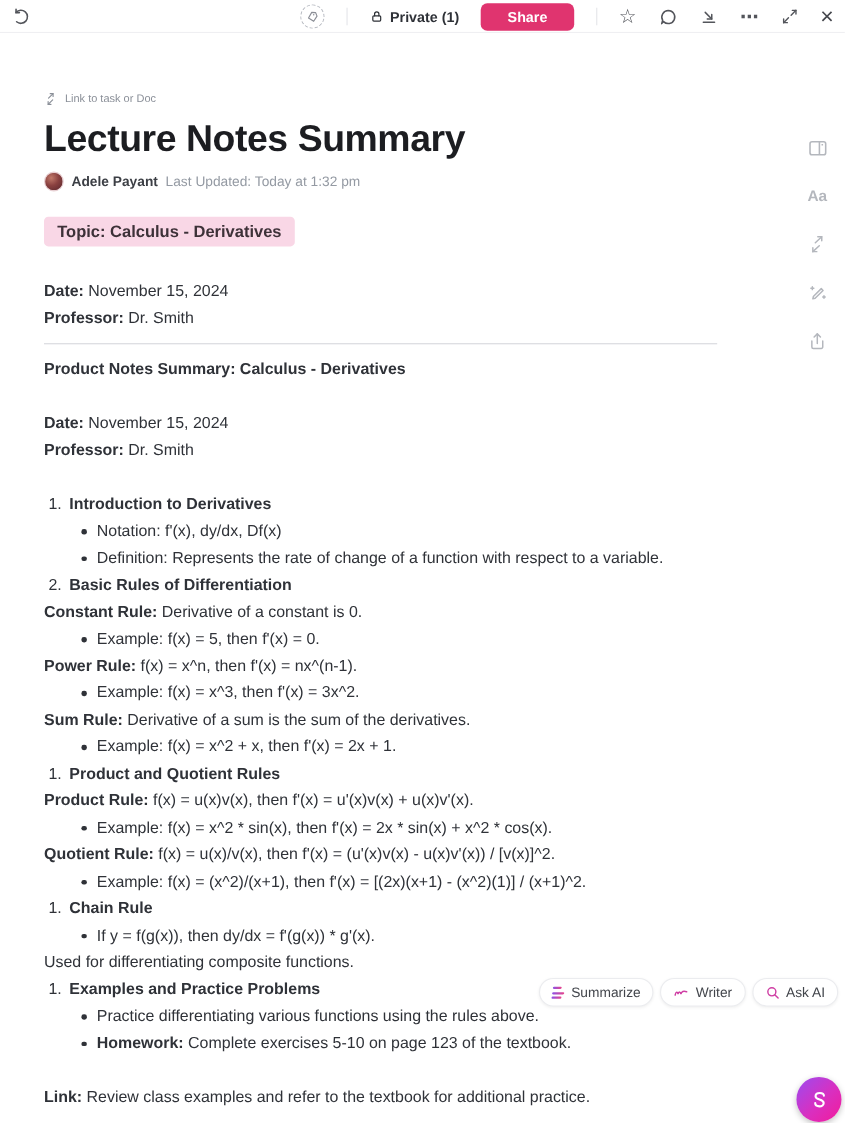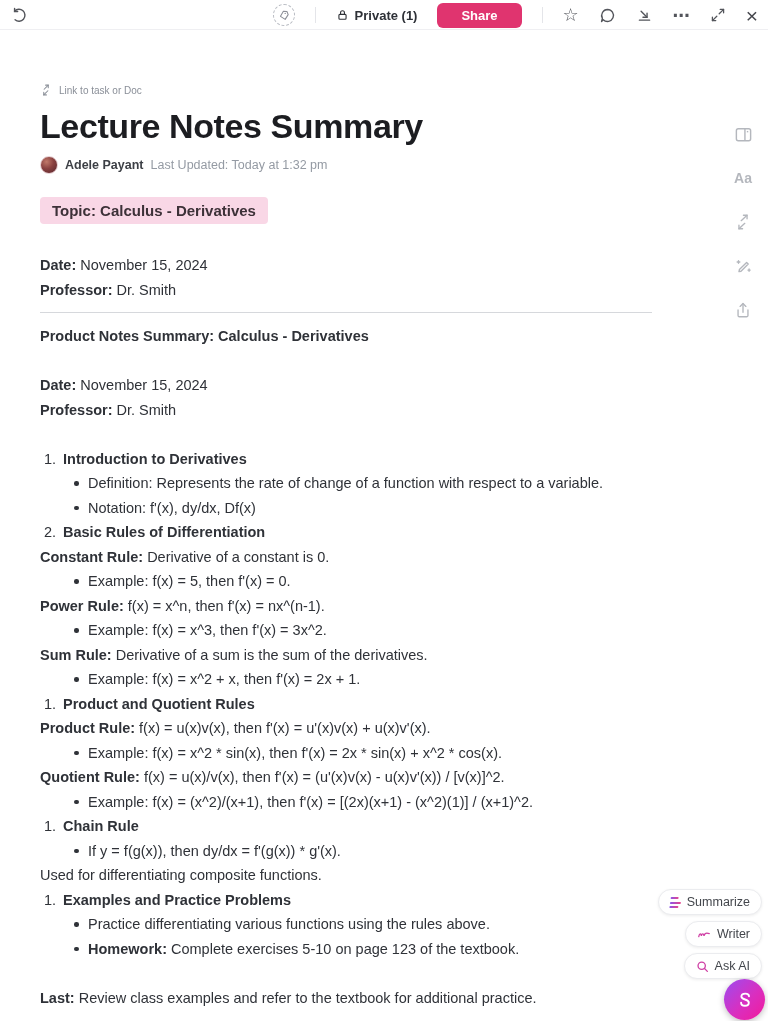--- a/index.html
+++ b/index.html
@@ -46,21 +46,21 @@
   .blk.bullet::before { content:""; position:absolute; left:34px; top:10px;
     width:4.5px; height:4.5px; border-radius:50%; background:#2f3238; }
   .blk.boldline { font-weight:700; }
 
   
   .rail { position:absolute; right:15px; top:124px; display:flex; flex-direction:column; gap:24px; }
   .rail-btn { width:20px; height:20px; color:#b4b7bd; display:flex; align-items:center;
     justify-content:center; cursor:pointer; font-size:14px; font-weight:700; }
 
   
-  .ai-menu { position:absolute; right:6px; top:889px; display:flex; flex-direction:column;
+  .ai-menu { position:absolute; right:6px; top:889px; display:flex; flex-direction:row;
     align-items:flex-end; gap:6px; }
   .pill { display:flex; align-items:center; gap:6px; background:#fff; border:1px solid #ebecef;
     border-radius:14px; padding:5px 11px; font-size:12.5px; color:#43464c;
     box-shadow:0 1px 3px rgba(0,0,0,.07); cursor:pointer; }
   .sum-lines { display:flex; flex-direction:column; gap:2.5px; transform:skewX(-8deg); }
   .sum-lines i { display:block; height:2px; border-radius:1px;
     background:linear-gradient(90deg,#8a53e8,#e8448a); }
   .sum-lines i:nth-child(1){ width:8px; }
   .sum-lines i:nth-child(2){ width:11px; }
   .sum-lines i:nth-child(3){ width:9px; }
@@ -150,42 +150,42 @@
   <div class="blocks">
       <div class="blk kv"><span class="b">Date:</span> November 15, 2024</div>
       <div class="blk kv"><span class="b">Professor:</span> Dr. Smith</div>
       <hr class="blk-divider">
       <div class="blk boldline">Product Notes Summary: Calculus - Derivatives</div>
       <div class="blk-spacer"></div>
       <div class="blk kv"><span class="b">Date:</span> November 15, 2024</div>
       <div class="blk kv"><span class="b">Professor:</span> Dr. Smith</div>
       <div class="blk-spacer"></div>
       <div class="blk numbered"><span class="num">1.</span><span class="txt">Introduction to Derivatives</span></div>
+      <div class="blk bullet">Notation: f'(x), dy/dx, Df(x)</div>
       <div class="blk bullet">Definition: Represents the rate of change of a function with respect to a variable.</div>
-      <div class="blk bullet">Notation: f'(x), dy/dx, Df(x)</div>
       <div class="blk numbered"><span class="num">2.</span><span class="txt">Basic Rules of Differentiation</span></div>
       <div class="blk kv"><span class="b">Constant Rule:</span> Derivative of a constant is 0.</div>
       <div class="blk bullet">Example: f(x) = 5, then f'(x) = 0.</div>
       <div class="blk kv"><span class="b">Power Rule:</span> f(x) = x^n, then f'(x) = nx^(n-1).</div>
       <div class="blk bullet">Example: f(x) = x^3, then f'(x) = 3x^2.</div>
       <div class="blk kv"><span class="b">Sum Rule:</span> Derivative of a sum is the sum of the derivatives.</div>
       <div class="blk bullet">Example: f(x) = x^2 + x, then f'(x) = 2x + 1.</div>
       <div class="blk numbered"><span class="num">1.</span><span class="txt">Product and Quotient Rules</span></div>
       <div class="blk kv"><span class="b">Product Rule:</span> f(x) = u(x)v(x), then f'(x) = u'(x)v(x) + u(x)v'(x).</div>
       <div class="blk bullet">Example: f(x) = x^2 * sin(x), then f'(x) = 2x * sin(x) + x^2 * cos(x).</div>
       <div class="blk kv"><span class="b">Quotient Rule:</span> f(x) = u(x)/v(x), then f'(x) = (u'(x)v(x) - u(x)v'(x)) / [v(x)]^2.</div>
       <div class="blk bullet">Example: f(x) = (x^2)/(x+1), then f'(x) = [(2x)(x+1) - (x^2)(1)] / (x+1)^2.</div>
       <div class="blk numbered"><span class="num">1.</span><span class="txt">Chain Rule</span></div>
       <div class="blk bullet">If y = f(g(x)), then dy/dx = f'(g(x)) * g'(x).</div>
       <div class="blk para">Used for differentiating composite functions.</div>
       <div class="blk numbered"><span class="num">1.</span><span class="txt">Examples and Practice Problems</span></div>
       <div class="blk bullet">Practice differentiating various functions using the rules above.</div>
       <div class="blk bullet"><span class="b">Homework:</span> Complete exercises 5-10 on page 123 of the textbook.</div>
       <div class="blk-spacer"></div>
-      <div class="blk kv"><span class="b">Last:</span> Review class examples and refer to the textbook for additional practice.</div>
+      <div class="blk kv"><span class="b">Link:</span> Review class examples and refer to the textbook for additional practice.</div>
     </div>
 </div>
 
 <div class="rail">
   <div class="rail-btn">
     <svg width="19" height="19" viewBox="0 0 20 20" fill="none" stroke="#b4b7bd" stroke-width="1.5" stroke-linejoin="round">
       <rect x="2.5" y="4" width="15" height="12.5" rx="2"></rect>
       <path d="M11.5 4 V16.5"></path>
         <path d="M13.5 7 h1.5"></path>
     </svg>

